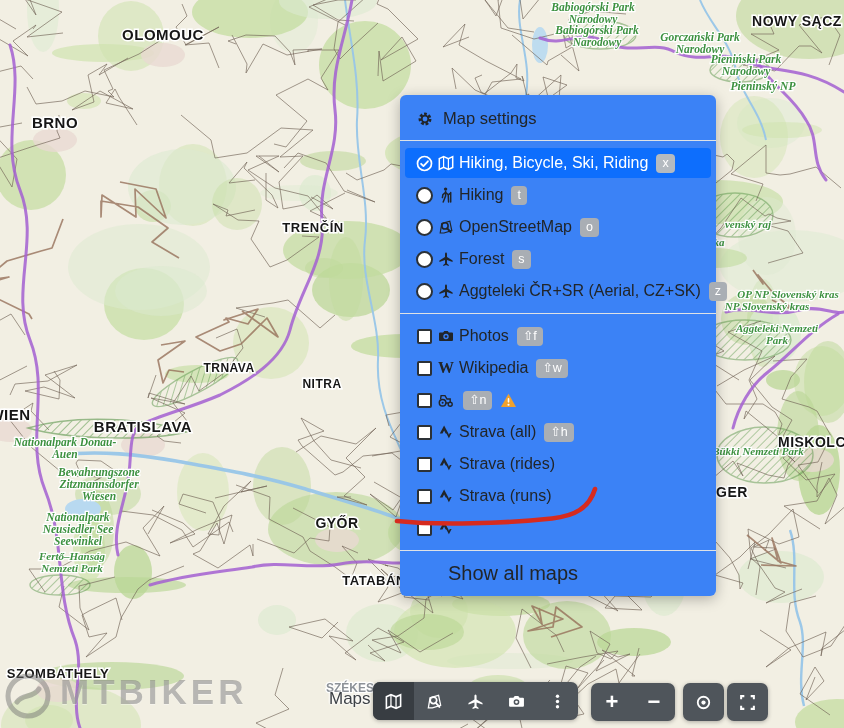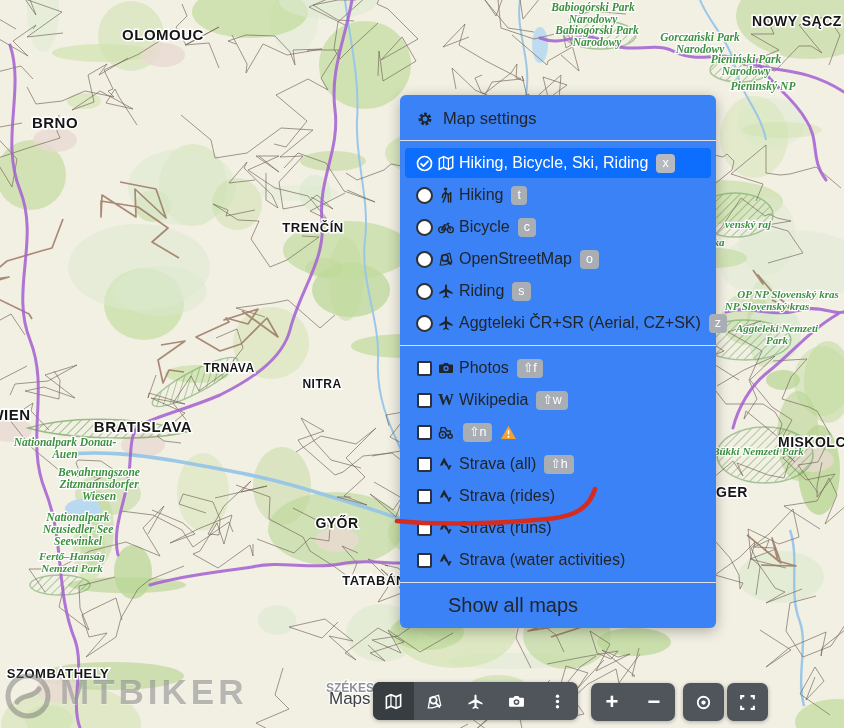--- a/index.html
+++ b/index.html
@@ -367,48 +367,36 @@
             <path d="M7.6 4.2 7.6 9 M7.6 5.2 4.9 7.6 4.4 10.6 M7.6 5.2 10.2 7.8 10.6 15 M7.6 9 5.2 15 M10.2 7.8 12.2 6.4 M12.7 5.6 12.7 15" stroke="currentColor" stroke-width="1.5" fill="none" stroke-linecap="round"></path>
           </svg>
         </span>
         <span class="lbl">Hiking</span>
         <span class="kbd">t</span>
       </div>
       <div class="row">
         <span class="radio"></span>
         <span class="icn">
           <svg viewBox="0 0 16 16">
-            <circle cx="3.6" cy="10.8" r="2.9" fill="none" stroke="currentColor" stroke-width="1.3"></circle>
-            <circle cx="12.4" cy="10.8" r="2.9" fill="none" stroke="currentColor" stroke-width="1.3"></circle>
-            <path d="M3.6 10.8 6.3 5.9 10.2 5.9 12.4 10.8 M6.3 5.9 8.3 10.8 3.6 10.8 M9.2 4.3 11 4.3" stroke="currentColor" stroke-width="1.3" fill="none" stroke-linecap="round"></path>
-          </svg>
-        </span>
-        <span class="lbl">Bicycle</span>
-        <span class="kbd">c</span>
-      </div>
-      <div class="row">
-        <span class="radio"></span>
-        <span class="icn">
-          <svg viewBox="0 0 16 16">
             <path d="M2.2 14 3.8 4.4 11.8 2.2 13.8 11.6 6 14 Z" fill="none" stroke="currentColor" stroke-width="1.2"></path>
             <circle cx="7" cy="6.9" r="3.1" fill="none" stroke="currentColor" stroke-width="1.6"></circle>
             <path d="M9.2 9.3 12.6 13" stroke="currentColor" stroke-width="1.9" stroke-linecap="round"></path>
           </svg>
         </span>
         <span class="lbl">OpenStreetMap</span>
         <span class="kbd">o</span>
       </div>
       <div class="row">
         <span class="radio"></span>
         <span class="icn">
           <svg viewBox="0 0 16 16">
             <path d="M8 1.4 C8.6 1.4 9 2.1 9 2.9 V6 L14.6 9.4 V10.9 L9 9 V12.4 L10.8 13.9 V15 L8 14.1 5.2 15 V13.9 L7 12.4 V9 L1.4 10.9 V9.4 L7 6 V2.9 C7 2.1 7.4 1.4 8 1.4 Z" fill="currentColor"></path>
           </svg>
         </span>
-        <span class="lbl">Riding</span>
+        <span class="lbl">Forest</span>
         <span class="kbd">s</span>
       </div>
       <div class="row">
         <span class="radio"></span>
         <span class="icn">
           <svg viewBox="0 0 16 16">
             <path d="M8 1.4 C8.6 1.4 9 2.1 9 2.9 V6 L14.6 9.4 V10.9 L9 9 V12.4 L10.8 13.9 V15 L8 14.1 5.2 15 V13.9 L7 12.4 V9 L1.4 10.9 V9.4 L7 6 V2.9 C7 2.1 7.4 1.4 8 1.4 Z" fill="currentColor"></path>
           </svg>
         </span>
         <span class="lbl">Aggteleki ČR+SR (Aerial, CZ+SK)</span>
@@ -487,21 +475,20 @@
         <span class="lbl">Strava (runs)</span>
       </div>
       <div class="row">
         <span class="checkbox"></span>
         <span class="icn">
           <svg viewBox="0 0 16 16">
             <path d="M1.8 9.6 6.1 1.4 10.4 9.6 H7.7 L6.1 6.6 4.5 9.6 Z" fill="currentColor"></path>
             <path d="M8.2 9 10.9 14.2 13.6 9 H11.8 L10.9 10.8 10 9 Z" fill="currentColor"></path>
           </svg>
         </span>
-        <span class="lbl">Strava (water activities)</span>
       </div>
     </div>
   <hr>
   <div class="foot">Show all maps</div>
 </div>
 
 <svg id="annot" width="844" height="728">
   <path d="M 397,521 C 438,525.5 505,523.5 552,518.5 C 575,516 589,508 595,489" fill="none" stroke="#d62b1f" stroke-width="4.6" stroke-linecap="round"></path>
 </svg>
 

